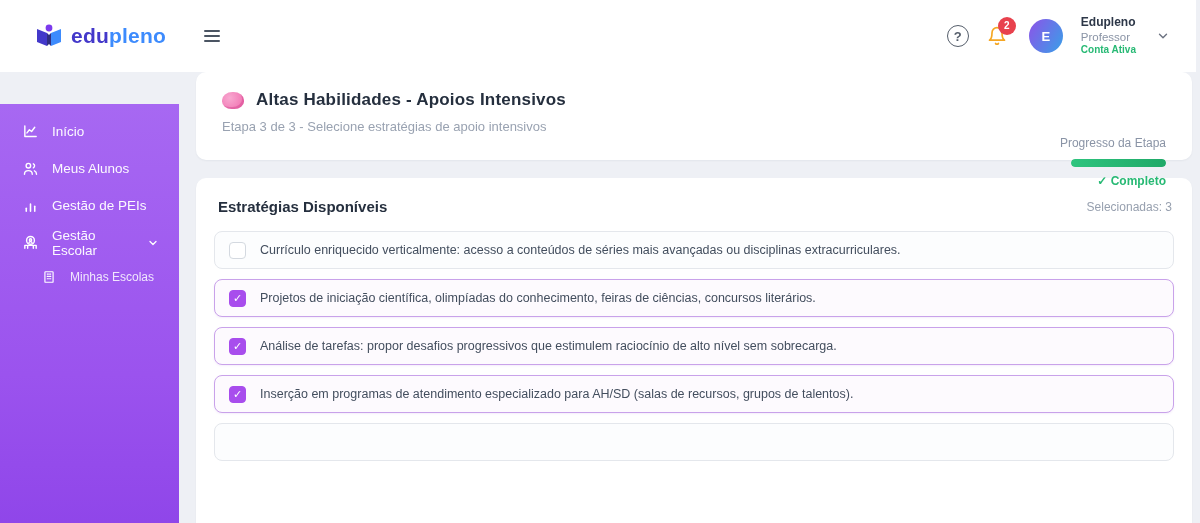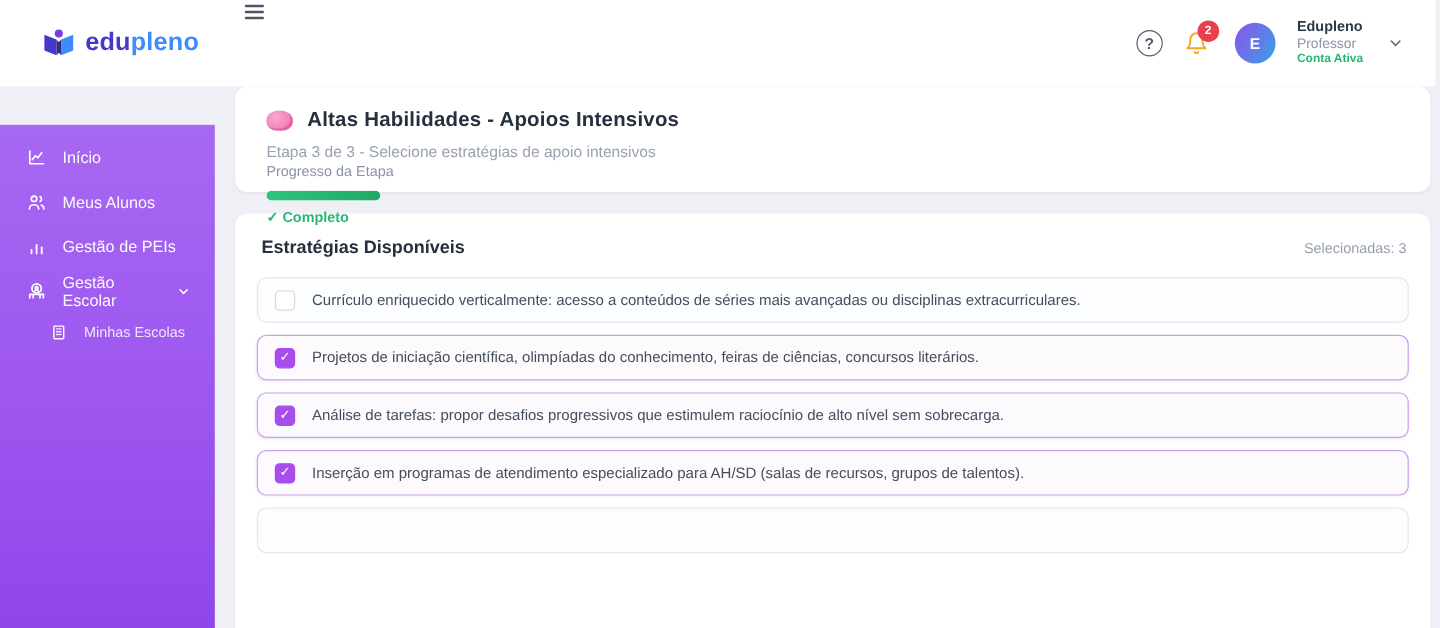--- a/index.html
+++ b/index.html
@@ -1,21 +1,21 @@
 <!DOCTYPE html>
 <html lang="pt-br"><head>
 <meta charset="utf-8">
 <style>
   * { margin:0; padding:0; box-sizing:border-box; }
   html,body { width:1200px; height:523px; overflow:hidden; background:#eef0f5;
               font-family:"Liberation Sans", sans-serif; }
 
   
   .header { position:absolute; top:0; left:0; width:1196px; height:72px; background:#ffffff;
-            display:flex; padding:0 26px 0 34px; z-index:5; }
+            display:flex; align-items:center; padding:0 26px 0 34px; z-index:5; }
   .logo { display:flex; align-items:center; gap:7px; cursor:pointer; }
   .logo-text { font-size:21px; font-weight:bold; letter-spacing:.2px; }
   .logo-edu { color:#4338ca; }
   .logo-pleno { color:#3d8bfd; }
   .hamburger { margin-left:34px; background:none; border:none; cursor:pointer; color:#4b5563;
                display:flex; flex-direction:column; gap:3px; padding:4px; }
   .hamburger span { display:block; width:16px; height:2px; background:#4b5563; border-radius:1px; }
 
   .header-right { margin-left:auto; display:flex; align-items:center; gap:18px; }
   .help-btn { width:22px; height:22px; border-radius:50%; border:1.6px solid #555e6b; background:none;
@@ -49,21 +49,21 @@
   
   .main { position:absolute; top:72px; left:179px; width:1021px; height:451px; padding:0 8px 0 17px; }
   .card { background:#fff; border-radius:10px; box-shadow:0 1px 2px rgba(25,35,60,.05);flex-direction:column; }
   .step-card { height:88px; padding:18px 26px; display:flex; justify-content:space-between; }
   .step-title-row { display:flex; align-items:center; gap:12px; }
   .brain-icon { width:22px; height:17px; border-radius:48% 48% 44% 44%;
                 background:radial-gradient(circle at 35% 35%, #f8a8d0, #ef6aac);
                 box-shadow:inset -2px -2px 0 rgba(200,50,130,.35); }
   .step-title { font-size:17px; font-weight:bold; color:#252f3e; letter-spacing:.2px; }
   .step-subtitle { font-size:13px; color:#99a2b1; margin-top:9px; }
-  .progress-block { display:flex; flex-direction:column; padding-top:2px; }
+  .progress-block { display:flex; flex-direction:column; align-items:flex-end; padding-top:2px; }
   .progress-label { font-size:12px; color:#8a94a6; }
   .progress-track { width:95px; height:8px; border-radius:5px; background:#e6efe9; margin:9px 0 7px; overflow:hidden; }
   .progress-fill { height:100%; border-radius:5px; background:linear-gradient(90deg,#2ec47e,#1fa968); }
   .progress-status { font-size:12px; color:#27b974; font-weight:bold; }
 
   .strategies-card { margin-top:18px; padding:20px 18px; height:400px; }
   .strategies-head { display:flex; justify-content:space-between; align-items:center; padding:0 2px 16px 4px;gap:40px; }
   .strategies-title { font-size:15px; font-weight:bold; color:#252f3e; }
   .strategies-count { font-size:12px; color:#97a0af; }
   .strategy-list { display:flex; flex-direction:column; gap:10px; }

